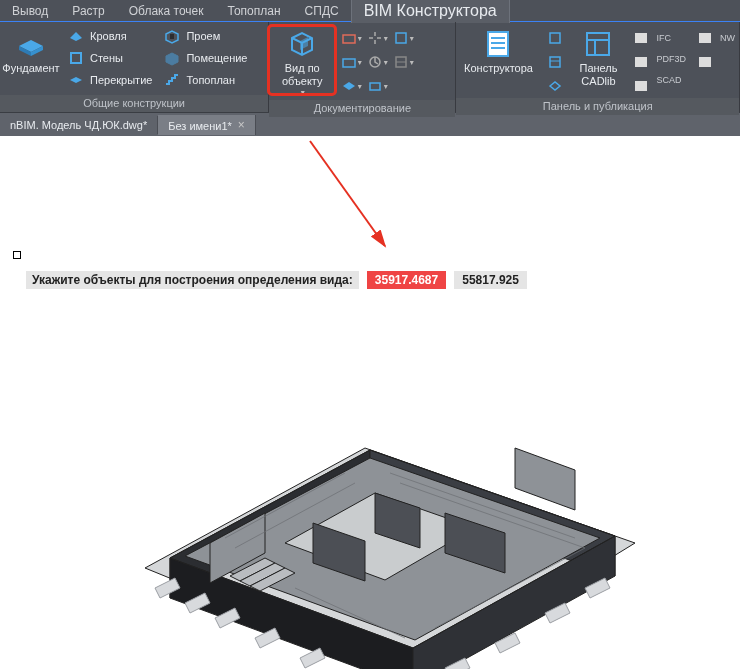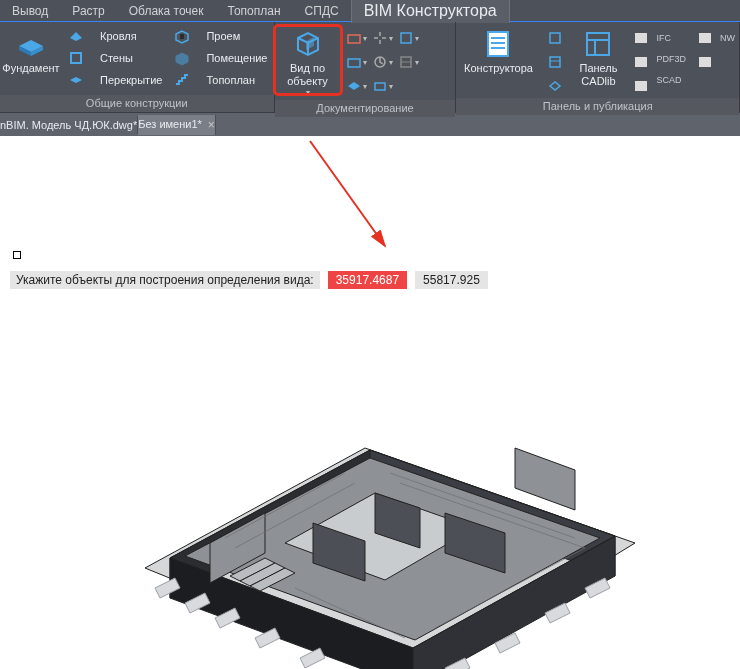--- a/index.html
+++ b/index.html
@@ -10,35 +10,35 @@
   .menu-tab { padding: 3px 12px; font-size: 16px; cursor: pointer; }
   .menu-tab.active { background: #5a5e66; border: 1px solid #6d727b; border-bottom: none; color: #e8ebef; }
   .ribbon { display: flex; height: 90px; background: #4d5159; }
   .group { display: flex; flex-direction: column; border-right: 1px solid #383a40; height: 100%; padding: 0 0 0 0; }
   .group-body { display: flex; flex: 1; align-items: flex-start; padding-top: 4px; }
   .group-label { text-align: center; font-size: 11px; color: #bfc3c9; background: #55595f; padding: 2px 0 3px 0; }
   .big-btn { display: flex; flex-direction: column; align-items: center; justify-content: flex-start; width: 62px; height: 68px; padding-top: 2px; cursor: pointer; }
   .big-btn .icon { width: 32px; height: 32px; margin-bottom: 2px; }
   .big-btn .lbl { font-size: 11px; text-align: center; line-height: 1.2; color: #e8ebef; }
   .small-btns { display: flex; flex-direction: column; gap: 2px; padding: 0 6px; }
-  .small-btn { display: flex; align-items: center; gap: 16px; height: 20px; cursor: pointer; }
+  .small-btn { display: flex; align-items: center; gap: 6px; height: 20px; cursor: pointer; }
   .small-btn .icon { width: 16px; height: 16px; }
   .small-btn .lbl { font-size: 11px; color: #e8ebef; }
   .mini-grid { display: grid; grid-template-columns: repeat(3, 24px); grid-auto-rows: 22px; gap: 2px; padding: 2px 4px; }
   .mini-btn { width: 24px; height: 20px; display:flex; align-items:center; justify-content:center; cursor: pointer; }
   .mini-btn svg { width: 16px; height: 16px; }
   .dd { font-size: 8px; color: #bbb; margin-left: 1px; }
   .highlight-red { outline: 3px solid #e53122; outline-offset: -1px; border-radius: 3px; }
   .tabs-bar { display: flex; align-items: center; height: 24px; background: #5f636b; border-top: 1px solid #3a3d43; }
-  .doc-tab { display: flex; align-items: flex-start; gap: 6px; padding: 3px 0; font-size: 11px; color: #e8ebef; border-right: 1px solid #4a4d54; cursor: pointer; }
+  .doc-tab { display: flex; align-items: flex-end; gap: 6px; padding: 3px 10px; font-size: 11px; color: #e8ebef; border-right: 1px solid #4a4d54; cursor: pointer; }
   .doc-tab.active { background: #7a7e86; }
   .doc-tab .close { font-size: 12px; color: #c8c8c8; cursor: pointer; }
   .canvas-area { position: relative; width: 100%; height: calc(669px - 136px); background: #fff; }
   .marker-sq { position: absolute; left: 13px; top: 115px; width: 8px; height: 8px; border: 1px solid #000; background: #fff; }
-  .prompt-bar { position: absolute; left: 10px; top: 135px; display: flex; align-items: center; gap: 8px; }
+  .prompt-bar { position: absolute; left: 26px; top: 135px; display: flex; align-items: center; gap: 8px; font-weight: bold; }
   .prompt-text { background: #e5e5e5; padding: 2px 6px; font-size: 12px; color: #222; }
   .coord-active { background: #ef4444; color: #fff; padding: 2px 8px; font-size: 12px; }
   .coord { background: #e5e5e5; padding: 2px 8px; font-size: 12px; color: #222; }
   .arrow-svg { position: absolute; left: 300px; top: 0px; pointer-events: none; }
   .model-svg { position: absolute; left: 115px; top: 152px; }
   .side-thin { display:flex; flex-direction:column; gap:4px; padding:2px 4px; }
   .side-thin .mini-btn { width: 22px; height: 20px; }
   .export-labels { display:flex; flex-direction:column; gap:2px; padding: 2px 4px 0 0; font-size:9px; color:#c8cbd0;}
   .export-labels div { height: 19px; display:flex; align-items:center; }
 </style>

